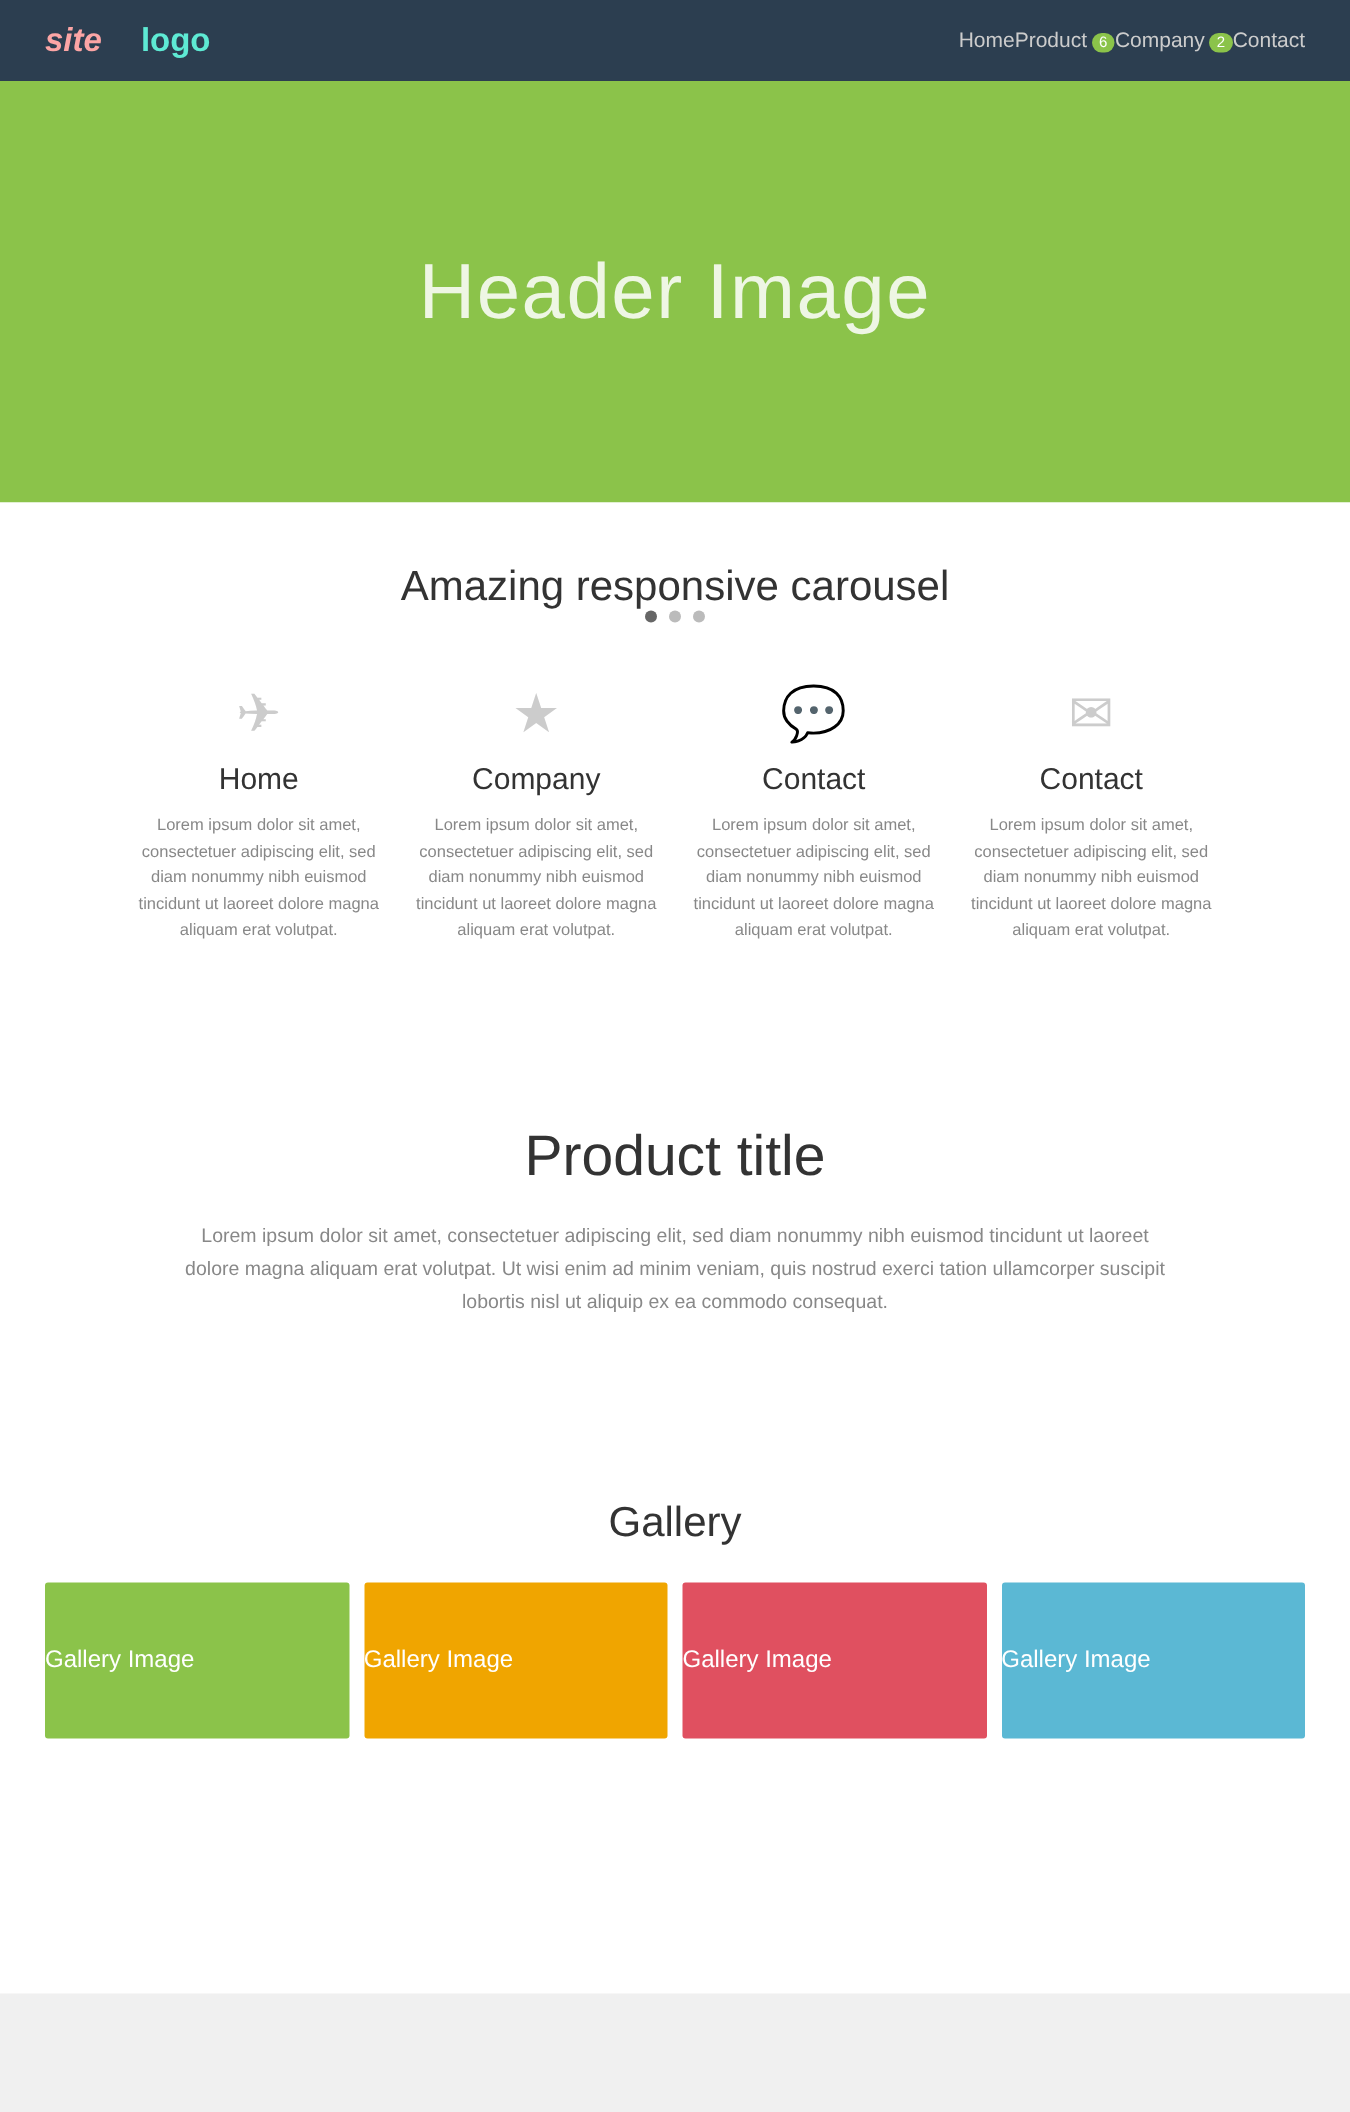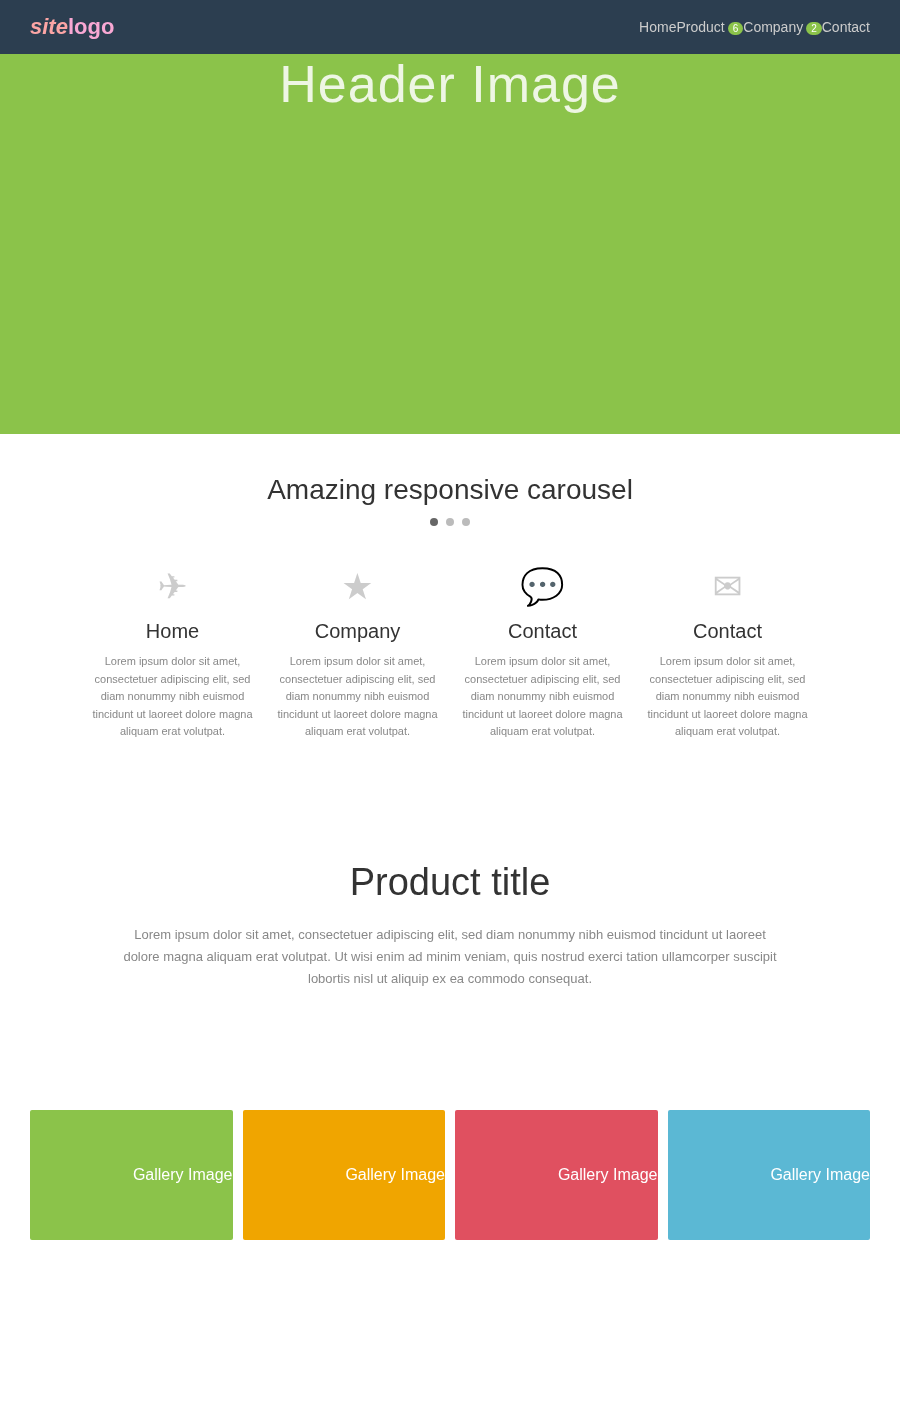--- a/index.html
+++ b/index.html
@@ -14,21 +14,21 @@
       justify-content: space-between;
       padding: 0 30px;
       height: 54px;
     }
     .logo {
       color: #fff;
       font-size: 22px;
       font-weight: bold;
     }
     .logo span.site { color: #fca5a5; font-style: italic; }
-    .logo span.logo-text { color: #f9a8d4; }
+    .logo span.logo-text { color: #5eead4; margin-left: 26px; }
     .nav-links {
       display: flex;
       list-style: none;
     }
     .nav-links li a {
       color: #ccc;
       text-decoration: none;
       font-size: 14px;
     }
     .nav-badge {
@@ -36,43 +36,43 @@
       color: #fff;
       font-size: 10px;
       border-radius: 8px;
       padding: 1px 5px;
       margin-left: 3px;
     }
 
     
     .hero {
       background: #8bc34a;
-      height: 380px;
-      display: flex;
-      align-items: flex-start;
+      height: 281px;
+      display: flex;
+      align-items: center;
       justify-content: center;
     }
     .hero h1 {
       color: rgba(255,255,255,0.85);
       font-size: 52px;
       font-weight: 300;
       letter-spacing: 1px;
     }
 
     
     .carousel-section {
       padding: 40px 60px 50px;
       text-align: center;
       background: #fff;
     }
     .carousel-section h2 {
       font-size: 28px;
       font-weight: 400;
       color: #333;
-      margin-bottom: 12px;
+      margin-bottom: 0;
     }
     .carousel-dots {
       display: flex;
       justify-content: center;
       gap: 8px;
       margin-bottom: 40px;
     }
     .dot {
       width: 8px; height: 8px;
       border-radius: 50%;
@@ -141,24 +141,24 @@
       color: #333;
       margin-bottom: 24px;
     }
     .gallery-grid {
       display: flex;
       gap: 10px;
       justify-content: center;
     }
     .gallery-item {
       flex: 1;
-      height: 130px;
+      height: 104px;
       display: flex;
       align-items: center;
-      justify-content: flex-end;
+      justify-content: flex-start;
       color: #fff;
       font-size: 16px;
       font-weight: 400;
       border-radius: 2px;
       max-width: 205px;
     }
     .gallery-item.green  { background: #8bc34a; }
     .gallery-item.orange { background: #f0a500; }
     .gallery-item.red    { background: #e05060; }
     .gallery-item.blue   { background: #5bb8d4; }
@@ -233,20 +233,21 @@
       </div>
     </div>
   </section>
 
   <section class="amazing-section">
     <h2>Product title</h2>
     <p>Lorem ipsum dolor sit amet, consectetuer adipiscing elit, sed diam nonummy nibh euismod tincidunt ut laoreet dolore magna aliquam erat volutpat. Ut wisi enim ad minim veniam, quis nostrud exerci tation ullamcorper suscipit lobortis nisl ut aliquip ex ea commodo consequat.</p>
   </section>
 
   <section class="gallery-section">
+    <h2>Gallery</h2>
     <div class="gallery-grid">
       <div class="gallery-item green">
         <span>Gallery Image</span>
       </div>
       <div class="gallery-item orange">
         <span>Gallery Image</span>
       </div>
       <div class="gallery-item red">
         <span>Gallery Image</span>
       </div>

